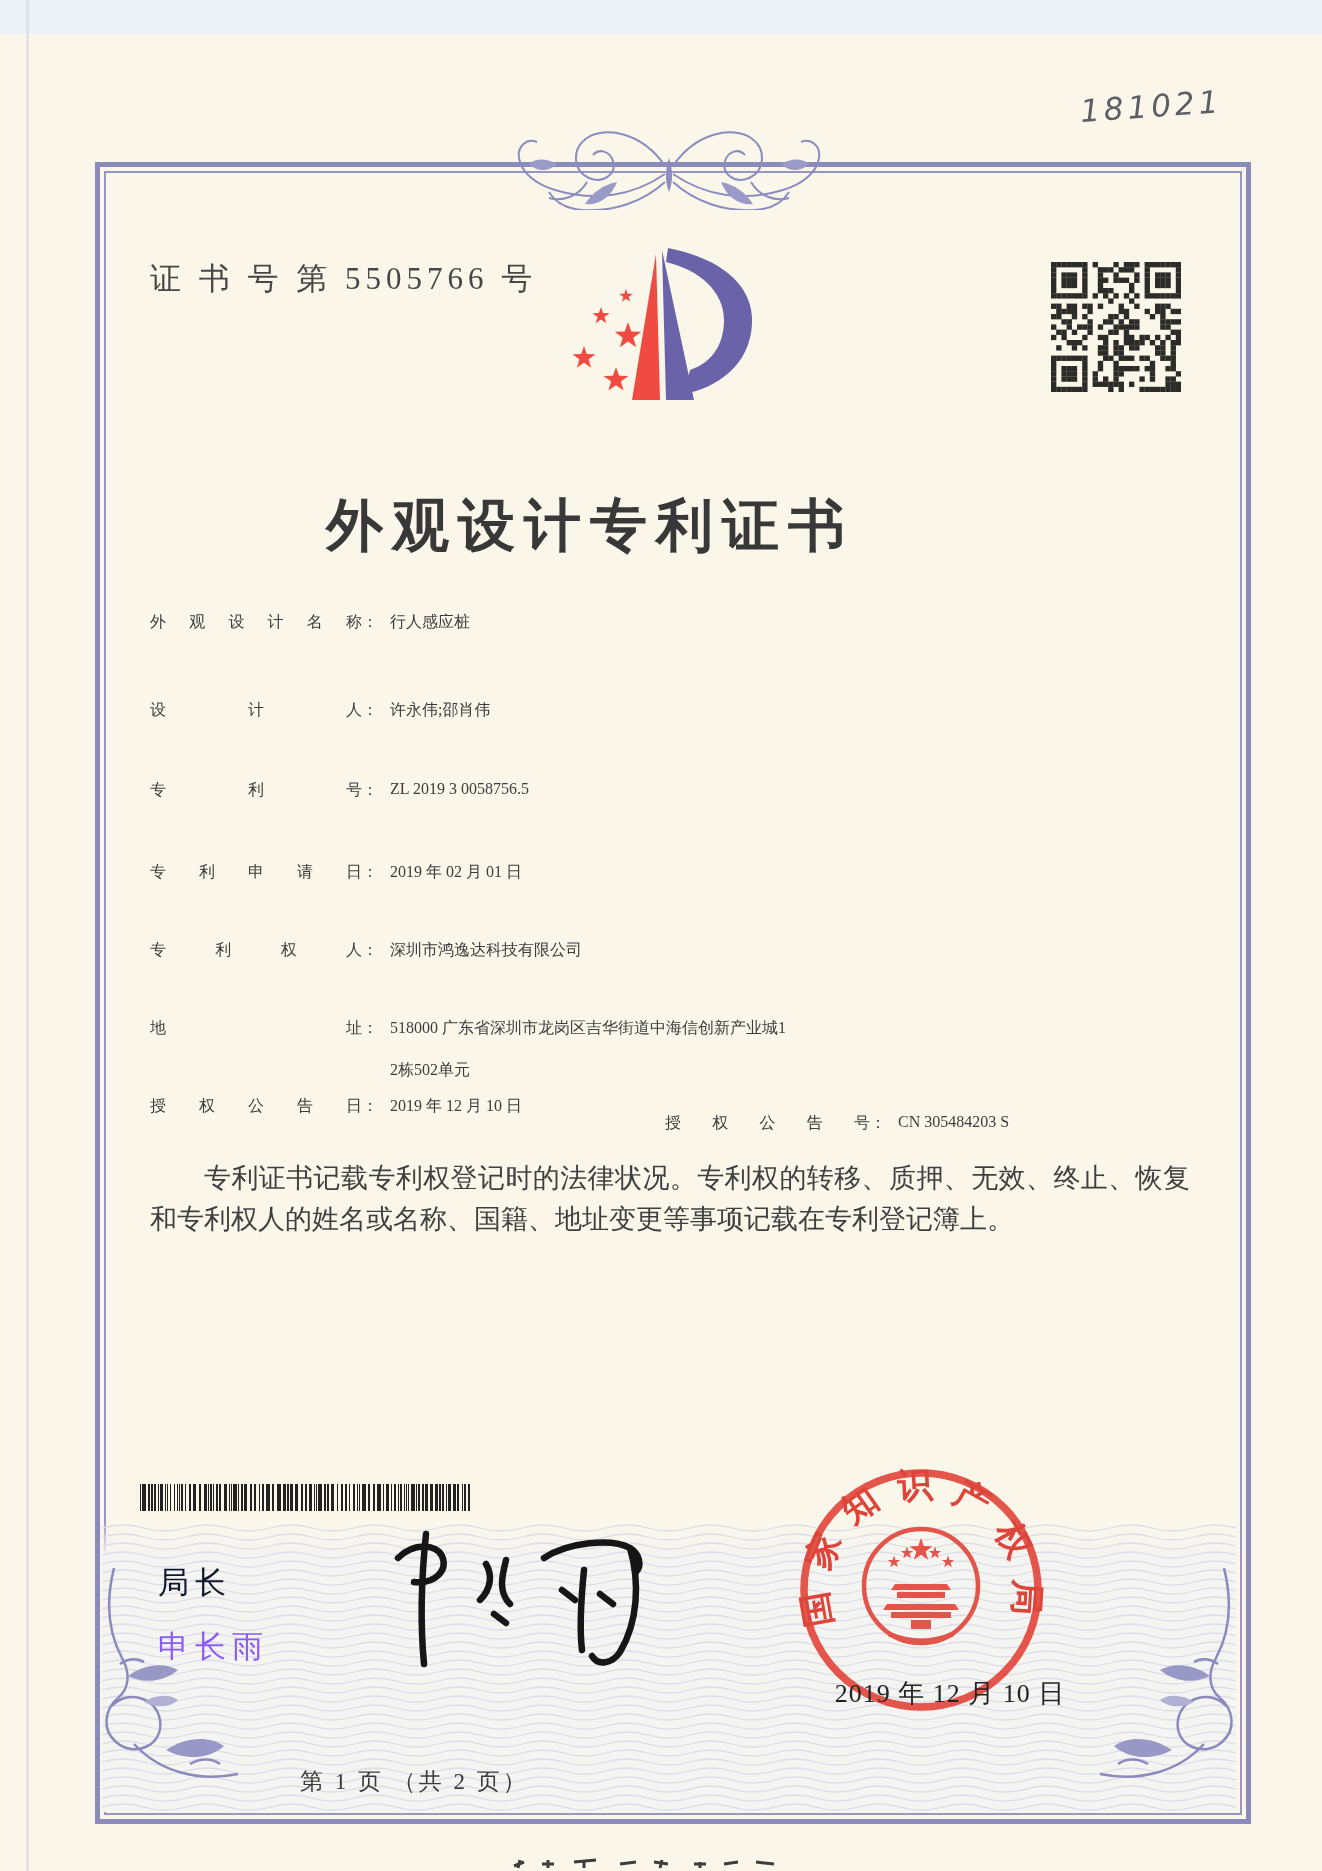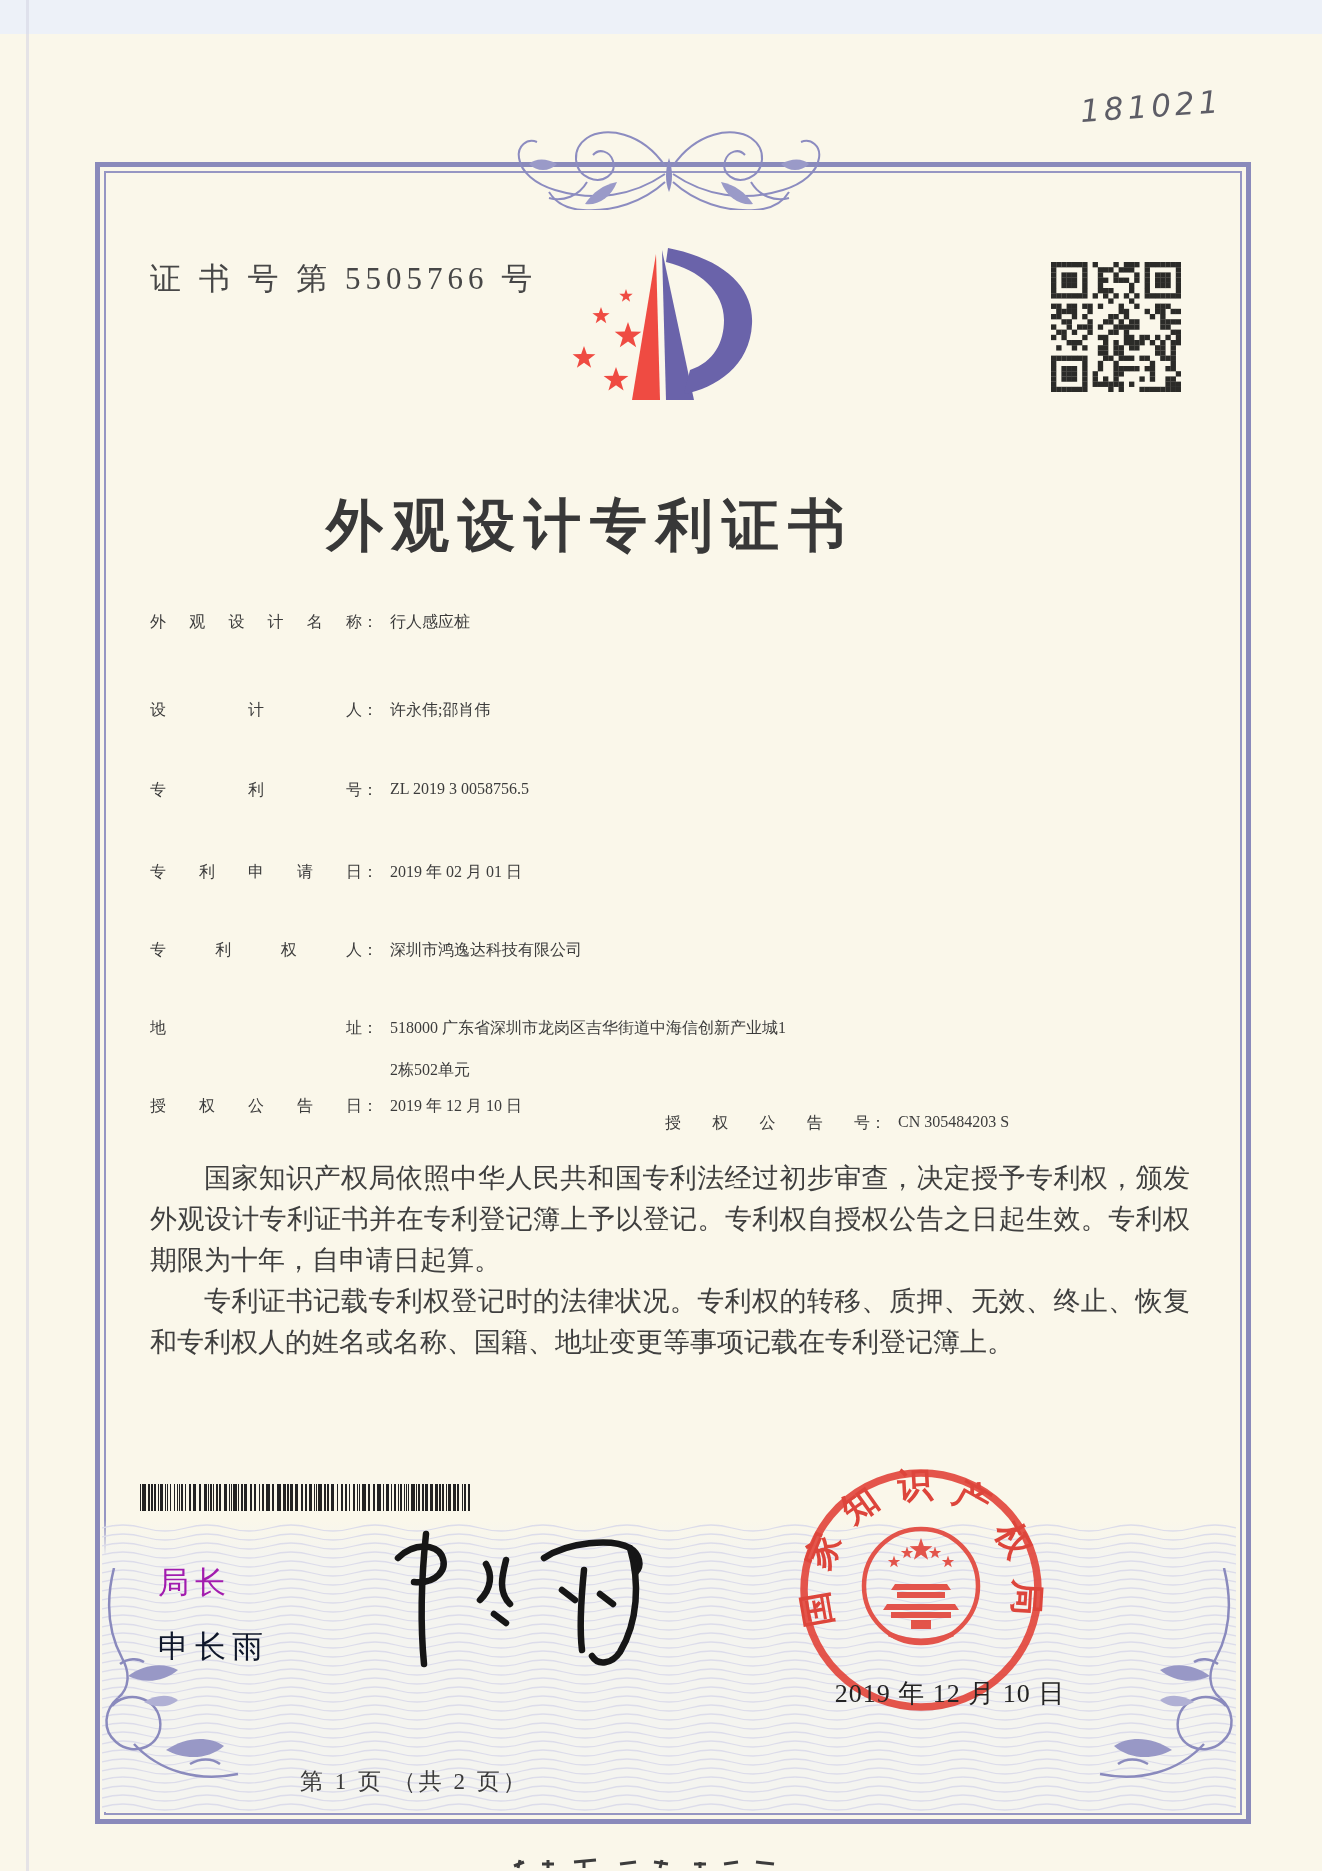--- a/index.html
+++ b/index.html
@@ -37,22 +37,22 @@
   
   .bodytext{left:150px;top:1158px;width:1040px;font-size:27px;line-height:41px;
     text-align:justify;color:#3f3f3f;}
   .bodytext p{margin:0;text-indent:2em;}
   
   .barcode{left:140px;top:1484px;width:338px;height:27px;}
   
   .waveband{left:102px;top:1520px;width:1134px;height:292px;
     background:linear-gradient(180deg, rgba(245,245,241,0) 0px, #f4f4f0 36px);}
   
-  .signer-title{left:158px;top:1562px;font-size:31px;letter-spacing:6px;color:#a21caf;}
-  .signer-name{left:158px;top:1626px;font-size:31px;letter-spacing:6px;color:#0f172a;}
+  .signer-title{left:158px;top:1562px;font-size:31px;letter-spacing:6px;color:#0f172a;}
+  .signer-name{left:158px;top:1626px;font-size:31px;letter-spacing:6px;color:#8b5cf6;}
   .signature{left:368px;top:1512px;width:300px;height:180px;}
   
   .seal{left:775px;top:1462px;width:300px;height:300px;}
   .seal svg{position:absolute;left:18px;top:0;}
   .seal-date{position:absolute;left:40px;top:214px;width:270px;font-size:26px;
     color:#232323;letter-spacing:1px;text-align:center;}
   
   .page-footer{left:300px;top:1766px;width:560px;font-size:23px;
     letter-spacing:3px;color:#3a3a3a;}
   .cutoff{left:508px;top:1852px;width:320px;height:19px;overflow:hidden;}
@@ -425,21 +425,20 @@
   <span class="addr2">2栋502单元</span>
 </div>
 <div class="abs frow" style="top:1096px">
   <span class="flabel">授权公告日</span><span class="fcolon">：</span><span class="fvalue">2019 年 12 月 10 日</span>
   <span class="fcol2">
     <span class="flabel" style="width:205px">授权公告号</span><span class="fcolon">：</span><span class="fvalue">CN 305484203 S</span>
   </span>
 </div>
 
 <div class="abs bodytext">
-  <p>国家知识产权局依照中华人民共和国专利法经过初步审查，决定授予专利权，颁发外观设计专利证书并在专利登记簿上予以登记。专利权自授权公告之日起生效。专利权期限为十年，自申请日起算。</p>
   <p>专利证书记载专利权登记时的法律状况。专利权的转移、质押、无效、终止、恢复和专利权人的姓名或名称、国籍、地址变更等事项记载在专利登记簿上。</p>
 </div>
 
 <div class="abs barcode">
   <svg id="bcsvg" width="338" height="27" viewBox="0 0 338 27">
       <rect x="0" y="0" width="1" height="27" fill="#222"></rect>
       <rect x="2" y="0" width="4" height="27" fill="#222"></rect>
       <rect x="8" y="0" width="2" height="27" fill="#222"></rect>
       <rect x="11" y="0" width="2" height="27" fill="#222"></rect>
       <rect x="14" y="0" width="2" height="27" fill="#222"></rect>

